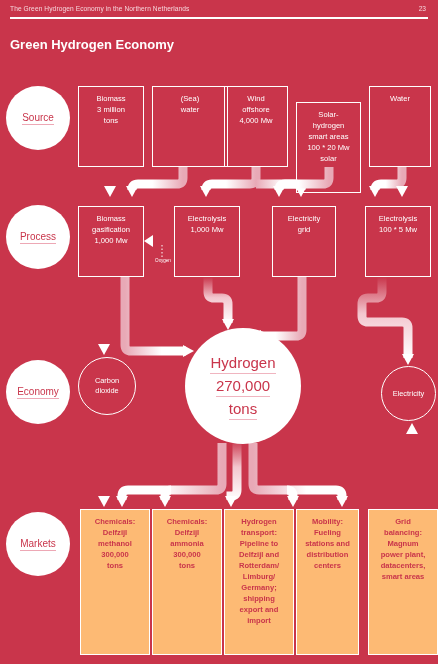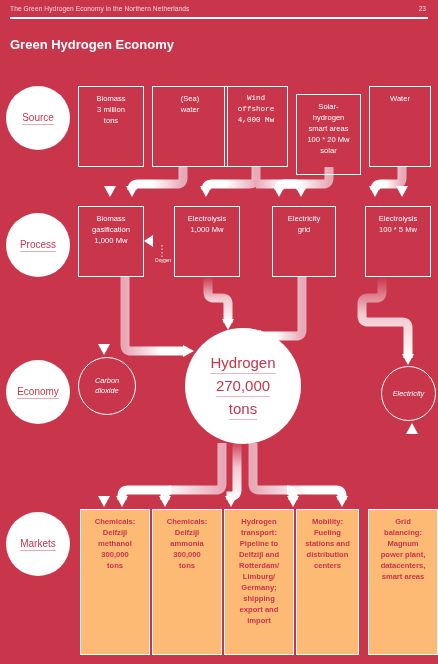--- a/index.html
+++ b/index.html
@@ -58,21 +58,21 @@
   }
   .box.white{
     background:#fdba74;border:1px solid #ffffff;
   }
   .box.white .txt{color:#c9354b;font-weight:bold;}
 
   
   .ocircle{
     position:absolute;border-radius:50%;
     border:1px solid #ffffff;background:transparent;
-    display:flex;align-items:center;justify-content:center;text-align:center;font-style:italic;
+    display:flex;align-items:center;justify-content:center;text-align:center;
   }
   .ocircle .txt{font-size:7.4px;line-height:10px;color:#ffffff;}
 
   
   .hub{
     position:absolute;border-radius:50%;background:#ffffff;
     display:flex;align-items:center;justify-content:center;text-align:center;
   }
   .hub .hl{
     display:block;color:#c9354b;font-size:15px;line-height:20px;
@@ -187,40 +187,40 @@
     </g>
     <g>
       <path d="M412,505 L412,430" stroke="url(#gvu)" stroke-width="9" fill="none"></path>
       <path d="M412,434 l-6,0 l6,-11 l6,11 z" fill="#ffffff"></path>
     </g>
   </svg>
 
   <div class="stage" style="left:6px;  top:86px;">
     <span>Source</span>
   </div>
-  <div class="stage" style="left:6px;  top:213px;">
+  <div class="stage" style="left:6px;  top:205px;">
     <span>Process</span>
   </div>
   <div class="stage" style="left:6px;  top:360px;">
     <span>Economy</span>
   </div>
   <div class="stage" style="left:6px;  top:512px;">
     <span>Markets</span>
   </div>
 
   <div class="box" style="left:78px;  top:86px; width:66px; height:81px;">
     <div class="txt">Biomass<br>3 million<br>tons</div>
   </div>
   <div class="box" style="left:152px; top:86px; width:76px; height:81px;">
     <div class="txt">(Sea)<br>water</div>
   </div>
-  <div class="box" style="left:224px; top:86px; width:64px; height:81px;font-family:Liberation Mono, monospace;">
+  <div class="box" style="left:224px; top:86px; width:64px; height:81px;">
     <div class="txt">Wind<br>offshore<br>4,000 Mw</div>
   </div>
-  <div class="box" style="left:296px; top:94px; width:65px; height:81px;">
+  <div class="box" style="left:296px; top:102px; width:65px; height:91px;">
     <div class="txt">Solar-<br>hydrogen<br>smart areas<br>100 * 20 Mw<br>solar</div>
   </div>
   <div class="box" style="left:369px; top:86px; width:62px; height:81px;">
     <div class="txt">Water</div>
   </div>
 
   <div class="box" style="left:78px;  top:206px; width:66px; height:71px;">
     <div class="txt">Biomass<br>gasification<br>1,000 Mw</div>
   </div>
   <div class="box" style="left:174px; top:206px; width:66px; height:71px;">

